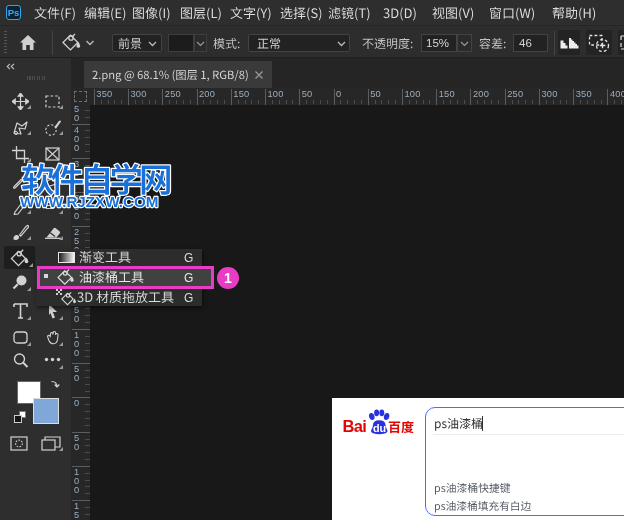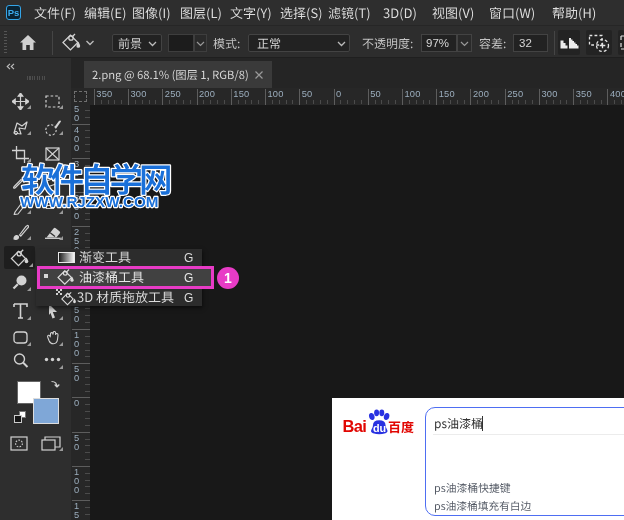--- a/index.html
+++ b/index.html
@@ -82,30 +82,30 @@
 <svg style="position:absolute;left:253px;top:32.5px;overflow:visible" width="32" height="20">
     <path transform="translate(4,15)" d="M1.1 -9.2H11V-8.3H1.1ZM6.3 -5.1H10.5V-4.2H6.3ZM0.6 -0.5H11.4V0.4H0.6ZM5.8 -8.9H6.8V-0H5.8ZM2.3 -6.1H3.2V0H2.3Z M17.7 -4.2H18.6V1H17.7ZM15.8 -5.9V-4.7H20.3V-5.9ZM14.9 -6.6H21.2V-4H14.9ZM13.8 -3H21.9V-2.2H14.7V0.4H13.8ZM21.4 -3H22.3V-0.5Q22.3 -0.2 22.2 0Q22.1 0.2 21.9 0.3Q21.6 0.4 21.1 0.5Q20.6 0.5 19.9 0.5Q19.9 0.3 19.8 0.1Q19.7 -0.2 19.6 -0.3Q20 -0.3 20.3 -0.3Q20.6 -0.3 20.8 -0.3Q21.1 -0.3 21.2 -0.3Q21.3 -0.3 21.4 -0.4Q21.4 -0.4 21.4 -0.5ZM17.6 -10.1H18.5V-7.9H17.6ZM13 -8.2H23.1V-5.6H22.2V-7.4H13.9V-5.6H13ZM14 -9.6 14.8 -10Q15.1 -9.6 15.4 -9.3Q15.7 -8.9 15.8 -8.6L15 -8.2Q14.9 -8.5 14.6 -8.9Q14.3 -9.3 14 -9.6ZM21.2 -10 22.1 -9.7Q21.8 -9.3 21.5 -8.9Q21.1 -8.5 20.9 -8.2L20.1 -8.5Q20.3 -8.7 20.5 -9Q20.7 -9.2 20.9 -9.5Q21 -9.8 21.2 -10Z" fill="#d6d6d6"></path>
   </svg>
 <svg class="abs" style="left:337px;top:41px" width="9" height="6" viewBox="0 0 9 6">
     <path d="M1 1 L4.5 4.5 L8 1" stroke="#bbb" stroke-width="1.3" fill="none"></path>
   </svg>
 <svg style="position:absolute;left:358px;top:32.5px;overflow:visible" width="60" height="20">
     <path transform="translate(4,15)" d="M0.8 -9.2H11.2V-8.3H0.8ZM6.7 -5.7 7.4 -6.3Q7.9 -6 8.5 -5.6Q9.1 -5.2 9.6 -4.7Q10.2 -4.3 10.7 -3.9Q11.2 -3.5 11.5 -3.1L10.8 -2.4Q10.5 -2.8 10 -3.2Q9.5 -3.6 9 -4.1Q8.4 -4.5 7.8 -5Q7.3 -5.4 6.7 -5.7ZM6.5 -8.9 7.5 -8.6Q6.8 -7.3 5.8 -6.2Q4.9 -5 3.7 -4Q2.5 -3 1.1 -2.3Q1.1 -2.4 1 -2.5Q0.9 -2.7 0.7 -2.8Q0.6 -3 0.5 -3.1Q1.5 -3.5 2.4 -4.2Q3.3 -4.9 4.1 -5.6Q4.8 -6.4 5.5 -7.2Q6.1 -8.1 6.5 -8.9ZM5.5 -6.5 6.5 -7.5V-7.5V0.9H5.5Z M15.8 -7.9H23.4V-7.1H15.8ZM16.7 -4.8H20.7V-4.1H16.7ZM20.6 -3.7H22.4V-3.1H20.6ZM19.1 -9.1H20V-5.1H19.1ZM18.9 -7.5 19.5 -7.3Q19.1 -6.7 18.5 -6.2Q17.9 -5.6 17.3 -5.2Q16.6 -4.8 15.9 -4.5Q15.9 -4.7 15.7 -4.9Q15.5 -5.1 15.4 -5.2Q16 -5.4 16.7 -5.8Q17.4 -6.1 17.9 -6.6Q18.5 -7 18.9 -7.5ZM20.2 -7.5Q20.6 -7 21.1 -6.6Q21.7 -6.1 22.3 -5.8Q23 -5.4 23.6 -5.2Q23.5 -5.1 23.3 -4.9Q23.2 -4.7 23.1 -4.6Q22.4 -4.8 21.8 -5.2Q21.1 -5.7 20.6 -6.2Q20 -6.7 19.6 -7.3ZM22.2 -3.7H23Q23 -3.7 23 -3.6Q23 -3.5 23 -3.4Q22.9 -2.3 22.8 -1.8Q22.6 -1.3 22.4 -1.1Q22.3 -1 22.1 -0.9Q21.9 -0.9 21.7 -0.9Q21.5 -0.8 21.1 -0.9Q20.7 -0.9 20.2 -0.9Q20.2 -1 20.2 -1.2Q20.1 -1.4 20 -1.6Q20.5 -1.5 20.8 -1.5Q21.2 -1.5 21.4 -1.5Q21.5 -1.5 21.6 -1.5Q21.7 -1.6 21.8 -1.6Q21.9 -1.7 22 -2.2Q22.1 -2.6 22.2 -3.6ZM22.3 -9.9 22.8 -9.3Q22.2 -9.1 21.4 -9Q20.6 -8.9 19.7 -8.8Q18.9 -8.8 18 -8.7Q17.1 -8.7 16.3 -8.6Q16.2 -8.8 16.2 -9Q16.1 -9.1 16.1 -9.3Q16.9 -9.3 17.7 -9.4Q18.6 -9.4 19.4 -9.5Q20.3 -9.6 21 -9.7Q21.7 -9.8 22.3 -9.9ZM18.2 -4.6H19Q18.9 -3.9 18.8 -3.3Q18.6 -2.7 18.3 -2.2Q18 -1.7 17.5 -1.4Q17 -1 16.2 -0.7Q16.1 -0.9 16 -1.1Q15.8 -1.3 15.7 -1.4Q16.4 -1.6 16.9 -1.9Q17.3 -2.2 17.6 -2.6Q17.8 -3.1 18 -3.6Q18.1 -4.1 18.2 -4.6ZM12.7 -9.2 13.4 -9.7Q13.8 -9.4 14.1 -9.1Q14.5 -8.7 14.8 -8.4Q15.1 -8 15.3 -7.7L14.6 -7.2Q14.4 -7.5 14.1 -7.8Q13.8 -8.2 13.4 -8.5Q13.1 -8.9 12.7 -9.2ZM15 -5.5V-0.9H14.1V-4.6H12.7V-5.5ZM20.5 -4.8H21.3Q21.2 -4.4 21.1 -3.9Q21 -3.4 20.9 -3.1H20.1Q20.2 -3.4 20.3 -3.9Q20.5 -4.4 20.5 -4.8ZM14.9 -1.2Q15.2 -1.2 15.5 -1Q15.7 -0.8 16.2 -0.5Q16.7 -0.2 17.5 -0.1Q18.3 -0 19.2 -0Q19.9 -0 20.7 -0.1Q21.5 -0.1 22.2 -0.1Q23 -0.2 23.6 -0.2Q23.5 -0.1 23.5 0Q23.4 0.2 23.4 0.4Q23.4 0.6 23.3 0.7Q23 0.7 22.5 0.7Q21.9 0.8 21.4 0.8Q20.8 0.8 20.2 0.8Q19.6 0.8 19.2 0.8Q18.2 0.8 17.4 0.7Q16.6 0.6 16 0.2Q15.7 0 15.4 -0.2Q15.1 -0.4 14.9 -0.4Q14.7 -0.4 14.4 -0.2Q14.1 -0 13.8 0.3Q13.5 0.6 13.1 1L12.5 0.2Q13 -0.2 13.4 -0.5Q13.8 -0.8 14.2 -1Q14.6 -1.2 14.9 -1.2Z M25.5 -9.3H28.9V-2.2H25.5V-3H28.1V-8.5H25.5ZM25.5 -6.2H28.4V-5.4H25.5ZM30.5 -9.6H34.6V-8.7H30.5ZM30.5 -6.7H34.6V-5.8H30.5ZM30.5 -3.7H34.6V-2.9H30.5ZM25 -9.3H25.8V-1.1H25ZM34.2 -9.6H35.1V-0.2Q35.1 0.2 35 0.4Q34.9 0.7 34.6 0.8Q34.3 0.9 33.8 0.9Q33.3 0.9 32.5 0.9Q32.5 0.8 32.5 0.7Q32.4 0.5 32.3 0.3Q32.3 0.2 32.2 0.1Q32.6 0.1 33 0.1Q33.3 0.1 33.6 0.1Q33.8 0.1 34 0.1Q34.1 0.1 34.2 -0Q34.2 -0.1 34.2 -0.2ZM30 -9.6H30.9V-5.3Q30.9 -4.5 30.8 -3.7Q30.7 -2.8 30.5 -2Q30.2 -1.1 29.7 -0.4Q29.2 0.4 28.4 1Q28.4 0.9 28.2 0.8Q28.1 0.7 28 0.6Q27.9 0.5 27.8 0.4Q28.5 -0.2 29 -0.9Q29.4 -1.6 29.7 -2.3Q29.9 -3.1 29.9 -3.8Q30 -4.6 30 -5.3Z M38.7 -6.7H47.2V-5.9H38.7ZM38.9 -3.2H45.7V-2.4H38.9ZM40.6 -7.7H41.5V-4.7H44.4V-7.7H45.3V-3.9H40.6ZM45.5 -3.2H45.7L45.8 -3.2L46.4 -2.9Q45.9 -2 45.1 -1.3Q44.3 -0.7 43.3 -0.2Q42.2 0.2 41.1 0.5Q39.9 0.7 38.7 0.9Q38.6 0.7 38.5 0.5Q38.4 0.3 38.3 0.1Q39.4 0 40.6 -0.2Q41.7 -0.4 42.6 -0.8Q43.6 -1.2 44.3 -1.7Q45.1 -2.3 45.5 -3.1ZM40.8 -2.6Q41.4 -1.8 42.4 -1.2Q43.4 -0.7 44.7 -0.3Q46 0 47.5 0.2Q47.4 0.3 47.3 0.4Q47.2 0.6 47.2 0.7Q47.1 0.8 47 1Q45.5 0.8 44.2 0.4Q42.8 -0 41.8 -0.7Q40.7 -1.3 40 -2.3ZM37.9 -8.9H47.4V-8H37.9ZM37.5 -8.9H38.4V-5.6Q38.4 -4.9 38.4 -4.1Q38.3 -3.2 38.2 -2.3Q38.1 -1.4 37.9 -0.6Q37.6 0.2 37.2 1Q37.2 0.9 37 0.8Q36.9 0.7 36.7 0.7Q36.6 0.6 36.4 0.6Q36.8 -0.1 37 -0.9Q37.2 -1.7 37.3 -2.5Q37.5 -3.4 37.5 -4.2Q37.5 -4.9 37.5 -5.6ZM41.7 -9.9 42.6 -10.1Q42.8 -9.8 43 -9.3Q43.2 -8.9 43.3 -8.6L42.3 -8.3Q42.3 -8.7 42.1 -9.1Q41.9 -9.6 41.7 -9.9Z M49.7 -4.7Q49.3 -4.7 49.1 -4.9Q48.9 -5.1 48.9 -5.5Q48.9 -5.9 49.1 -6.1Q49.3 -6.4 49.7 -6.4Q50 -6.4 50.2 -6.1Q50.5 -5.9 50.5 -5.5Q50.5 -5.1 50.2 -4.9Q50 -4.7 49.7 -4.7ZM49.7 0.2Q49.3 0.2 49.1 -0.1Q48.9 -0.3 48.9 -0.7Q48.9 -1.1 49.1 -1.3Q49.3 -1.5 49.7 -1.5Q50 -1.5 50.2 -1.3Q50.5 -1.1 50.5 -0.7Q50.5 -0.3 50.2 -0.1Q50 0.2 49.7 0.2Z" fill="#c4c4c4"></path>
   </svg>
 <div class="abs" style="left:421px;top:34px;width:36px;height:18px;background:#222;border:1px solid #434343"></div>
-<div class="abs" style="left:426px;top:35px;width:30px;height:16px;color:#d6d6d6;font-size:11.5px;line-height:16px">97%</div>
+<div class="abs" style="left:426px;top:35px;width:30px;height:16px;color:#d6d6d6;font-size:11.5px;line-height:16px">15%</div>
 <div class="abs" style="left:457px;top:34px;width:15px;height:18px;background:#2a2a2a;border:1px solid #434343"></div>
 <svg class="abs" style="left:460px;top:41px" width="9" height="6" viewBox="0 0 9 6">
     <path d="M1 1 L4.5 4.5 L8 1" stroke="#999" stroke-width="1.2" fill="none"></path>
   </svg>
 <svg style="position:absolute;left:475px;top:32.5px;overflow:visible" width="36" height="20">
     <path transform="translate(4,15)" d="M4 -7.6 4.8 -7.3Q4.4 -6.8 3.9 -6.3Q3.4 -5.8 2.8 -5.4Q2.3 -4.9 1.7 -4.6Q1.6 -4.7 1.5 -4.8Q1.4 -5 1.3 -5.1Q1.2 -5.2 1.1 -5.3Q1.9 -5.7 2.7 -6.3Q3.5 -6.9 4 -7.6ZM7 -7.1 7.6 -7.6Q8.2 -7.2 8.8 -6.8Q9.4 -6.4 9.9 -6Q10.5 -5.6 10.8 -5.3L10.2 -4.7Q9.8 -5 9.3 -5.4Q8.8 -5.9 8.2 -6.3Q7.6 -6.7 7 -7.1ZM2.6 -3.1H9.4V0.9H8.5V-2.3H3.5V1H2.6ZM3.1 -0.2H8.9V0.6H3.1ZM1 -9H11V-6.8H10.1V-8.1H1.9V-6.8H1ZM5.2 -9.9 6.1 -10.2Q6.3 -9.8 6.5 -9.4Q6.7 -9 6.8 -8.7L5.9 -8.5Q5.8 -8.8 5.6 -9.2Q5.4 -9.6 5.2 -9.9ZM5.9 -6.5 6.7 -6.2Q6.1 -5.2 5.2 -4.4Q4.3 -3.5 3.2 -2.9Q2.2 -2.2 1 -1.7Q0.9 -1.9 0.8 -2.1Q0.6 -2.3 0.4 -2.4Q1.6 -2.8 2.6 -3.5Q3.6 -4.1 4.5 -4.9Q5.4 -5.6 5.9 -6.5ZM6.3 -6.1Q7.3 -4.8 8.7 -4Q10 -3.2 11.5 -2.6Q11.4 -2.5 11.2 -2.3Q11 -2 10.9 -1.8Q9.9 -2.3 8.9 -2.9Q8 -3.4 7.2 -4.1Q6.3 -4.8 5.6 -5.8Z M13.3 -8.5H22.8V-7.7H13.3ZM13.8 -6.6H22.2V-5.8H13.8ZM14.7 -0.4H23.2V0.4H14.7ZM12.7 -4.8H23.3V-3.9H12.7ZM16.2 -3H22.4V-2.1H16.2ZM18.7 -2.7H19.6V0.1H18.7ZM14.9 -9.7 15.6 -10.1Q16 -9.7 16.3 -9.2Q16.6 -8.7 16.7 -8.4L15.9 -8Q15.7 -8.4 15.5 -8.9Q15.2 -9.3 14.9 -9.7ZM20.3 -10.1 21.3 -9.8Q21 -9.4 20.7 -8.9Q20.4 -8.5 20.1 -8.1L19.3 -8.4Q19.5 -8.6 19.7 -8.9Q19.9 -9.2 20 -9.5Q20.2 -9.8 20.3 -10.1ZM17.4 -8.3 18.3 -8.1Q17.9 -6.1 17.3 -4.5Q16.6 -3 15.6 -1.8Q14.6 -0.6 13.1 0.2Q13.1 0.1 12.9 -0.1Q12.8 -0.2 12.7 -0.4Q12.6 -0.5 12.5 -0.6Q13.9 -1.3 14.9 -2.4Q15.8 -3.5 16.4 -4.9Q17.1 -6.4 17.4 -8.3Z M25.7 -4.7Q25.3 -4.7 25.1 -4.9Q24.9 -5.1 24.9 -5.5Q24.9 -5.9 25.1 -6.1Q25.3 -6.4 25.7 -6.4Q26 -6.4 26.2 -6.1Q26.5 -5.9 26.5 -5.5Q26.5 -5.1 26.2 -4.9Q26 -4.7 25.7 -4.7ZM25.7 0.2Q25.3 0.2 25.1 -0.1Q24.9 -0.3 24.9 -0.7Q24.9 -1.1 25.1 -1.3Q25.3 -1.5 25.7 -1.5Q26 -1.5 26.2 -1.3Q26.5 -1.1 26.5 -0.7Q26.5 -0.3 26.2 -0.1Q26 0.2 25.7 0.2Z" fill="#c4c4c4"></path>
   </svg>
 <div class="abs" style="left:513px;top:34px;width:35px;height:18px;background:#222;border:1px solid #434343"></div>
-<div class="abs" style="left:519px;top:35px;width:28px;height:16px;color:#d6d6d6;font-size:11.5px;line-height:16px">32</div>
+<div class="abs" style="left:519px;top:35px;width:28px;height:16px;color:#d6d6d6;font-size:11.5px;line-height:16px">46</div>
 <div class="abs" style="left:554px;top:31px;width:1px;height:24px;background:#454545"></div>
 <svg class="abs" style="left:558px;top:30px" width="22" height="25" viewBox="0 0 22 25">
 <rect x="0" y="0" width="22" height="25" rx="2" fill="#232323"></rect>
 <path d="M2.5 18.5 L2.5 10.5 L5.5 10.5 L5.5 13 L7.5 13 L7.5 15.5 L9.5 15.5 L9.5 18.5 Z" fill="#ececec"></path>
 <path d="M11 18.5 L11 8 L13 8 L13 9.5 L14.5 9.5 L14.5 11 L16 11 L16 12.5 L17.5 12.5 L17.5 14 L19 14 L19 15.5 L20.5 15.5 L20.5 18.5 Z" fill="#ececec"></path>
   </svg>
 <svg class="abs" style="left:586px;top:30px" width="26" height="25" viewBox="0 0 26 25">
 <rect x="0" y="0" width="26" height="25" rx="2" fill="#232323"></rect>
 <g fill="none" stroke="#e4e4e4" stroke-width="1.3">
 <rect x="3.5" y="5.5" width="12.5" height="9.5" stroke-dasharray="2.8 2.2"></rect>

